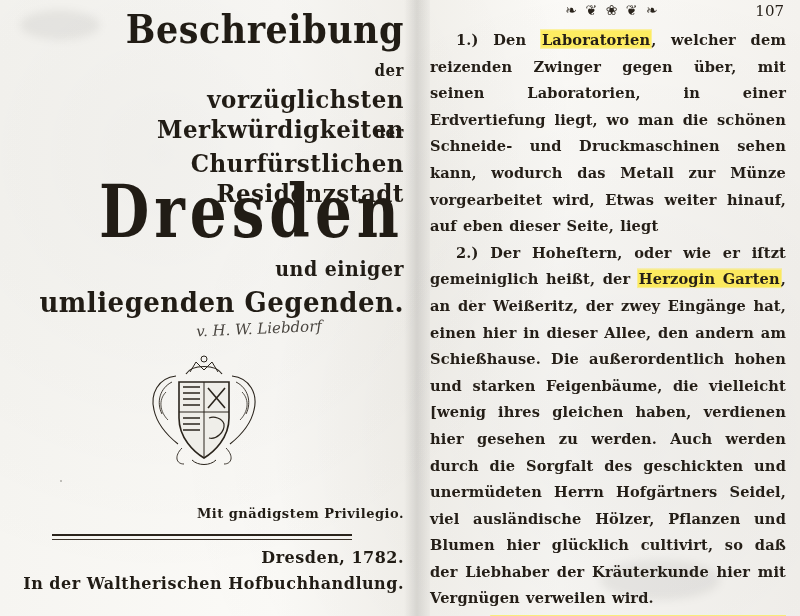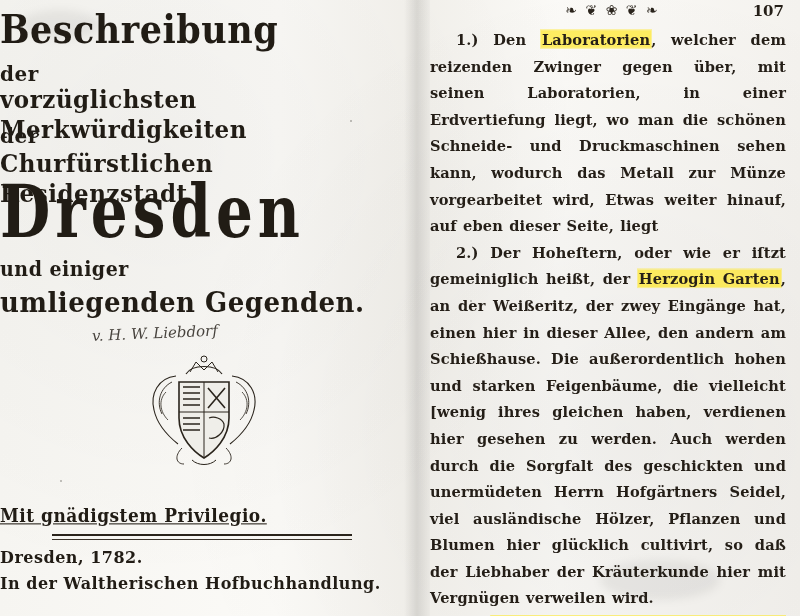--- a/index.html
+++ b/index.html
@@ -45,35 +45,35 @@
     background: rgba(40,35,28,0.35);
     border-radius: 50%;
   }
 
   
   .left-page {
     position: absolute;
     left: 0; top: 0;
     width: 404px;
     height: 440px;
-    text-align: left;
+    text-align: right;
     color: #211c15;
   }
   .fraktur {
     font-family: "DejaVu Serif", serif;
     font-weight: bold;
     letter-spacing: 0.5px;
   }
   .tl-1 {
     position: absolute; left: 0; top: 10px; width: 404px;
     font-size: 35px; line-height: 40px;
     transform: scaleY(1.12);
   }
   .tl-small {
-    font-size: 20px;
+    font-size: 15px;
     transform: scaleY(1.05);
   }
   .tl-2 {
     position: absolute; left: 0; top: 62px; width: 404px;
   }
   .tl-3 {
     position: absolute; left: 0; top: 86px; width: 404px;
     font-size: 23px; line-height: 28px;
     transform: scaleY(1.08);
   }
@@ -113,23 +113,22 @@
   }
   
   .arms {
     position: absolute;
     left: 146px; top: 352px;
     width: 116px; height: 118px;
   }
   .arms svg { display: block; }
   .tl-priv {
     position: absolute; left: 0; top: 506px; width: 404px;
-    font-size: 17px;
+    font-size: 13px;
     transform: scaleY(1.05);
-    text-decoration: underline;
   }
   .rule {
     position: absolute;
     left: 52px;
     width: 300px;
     height: 0;
     border-top: 2px solid #2a241c;
   }
   .rule.thin {
     border-top: 1px solid #3a332a;
@@ -160,21 +159,20 @@
     text-align: center;
     font-size: 14px;
     letter-spacing: 2px;
     color: #2a241c;
   }
   .page-number {
     position: absolute;
     right: 6px; top: 2px;
     font-size: 15px;
     font-family: "DejaVu Serif", serif;
-    font-weight: bold;
   }
   .body-text {
     position: absolute;
     left: 0; top: 26px;
     width: 356px;
     font-size: 14.6px;
     line-height: 25.6px;
     text-align: justify;
     text-align-last: left;
     letter-spacing: 0.15px;

